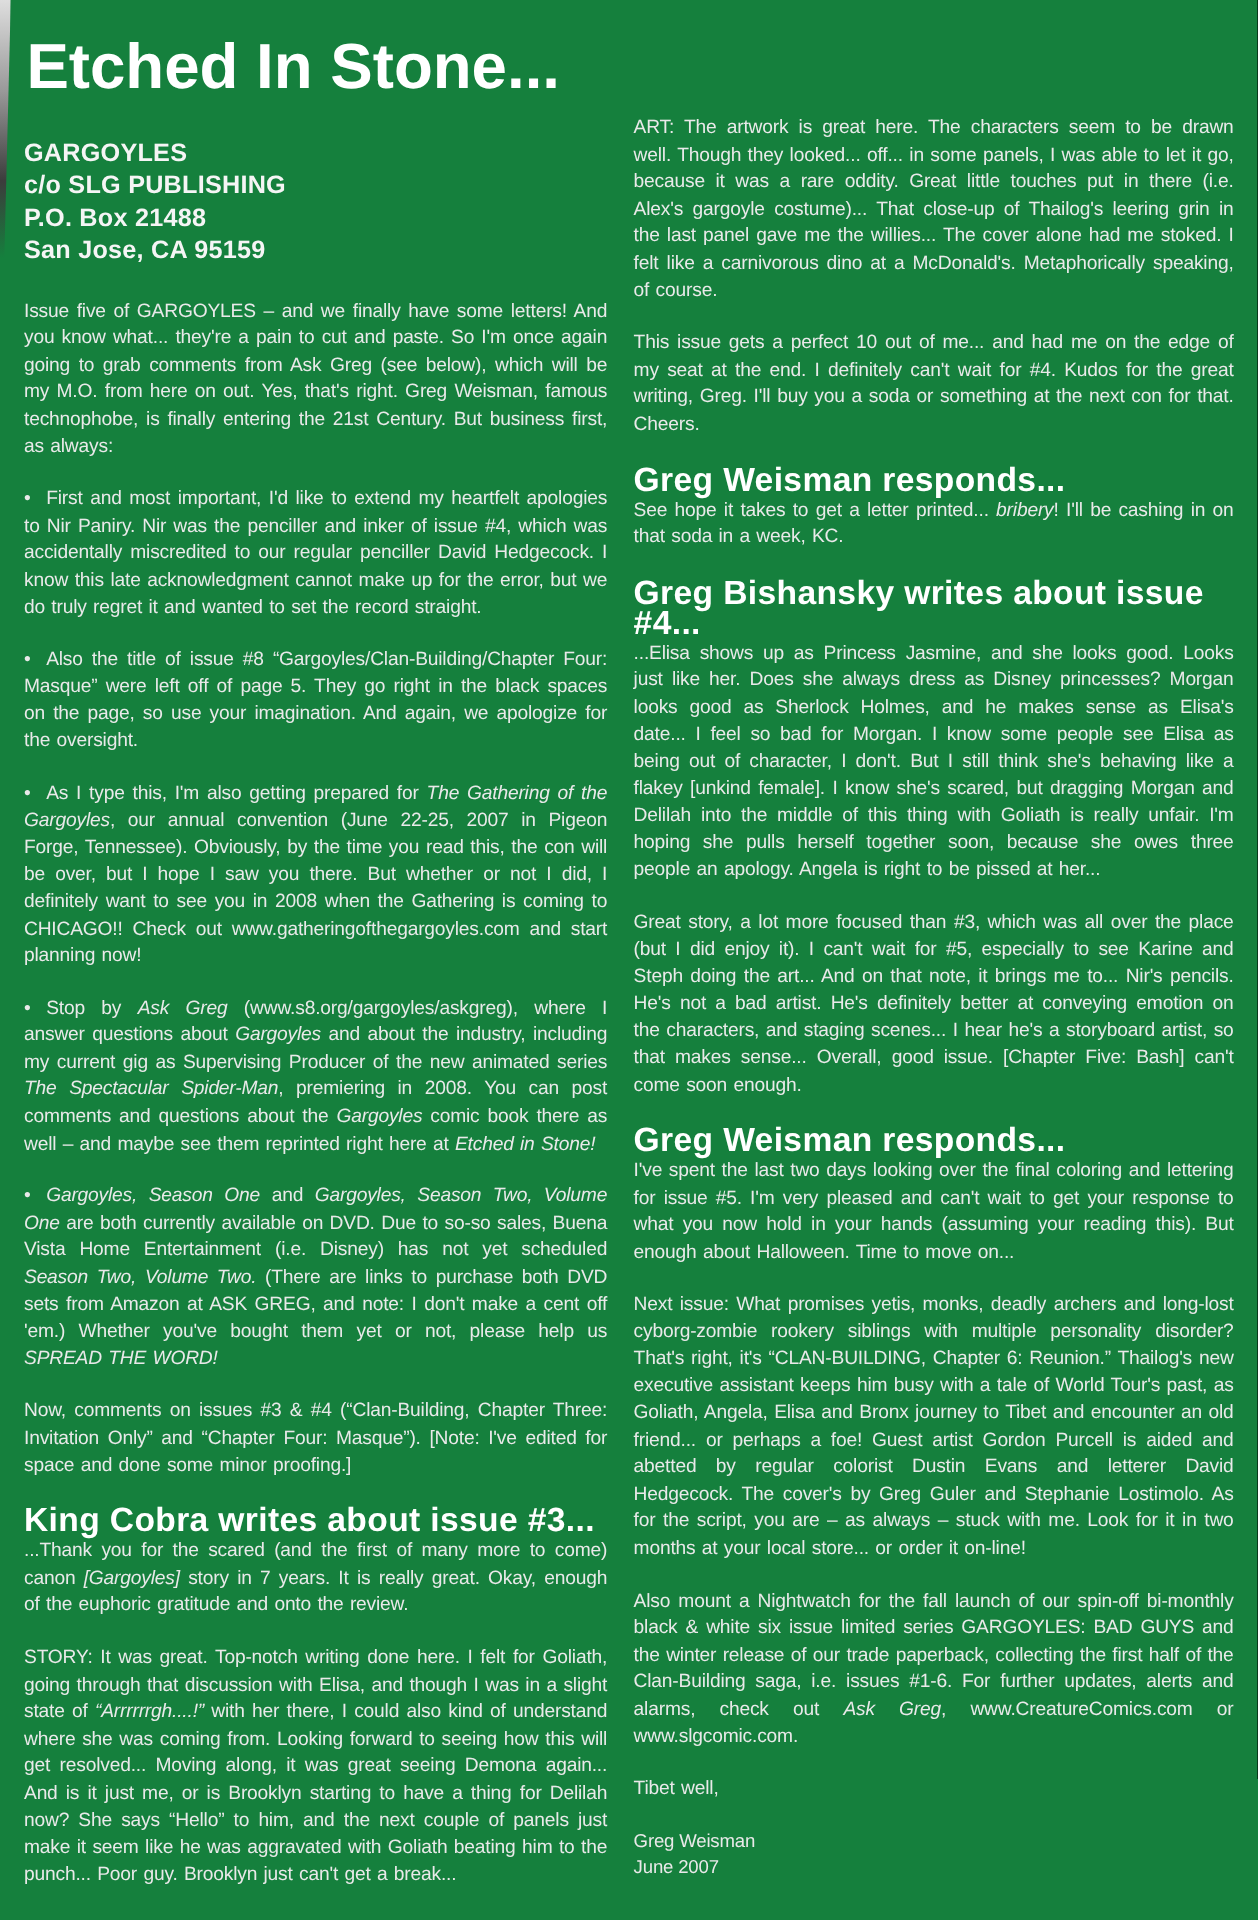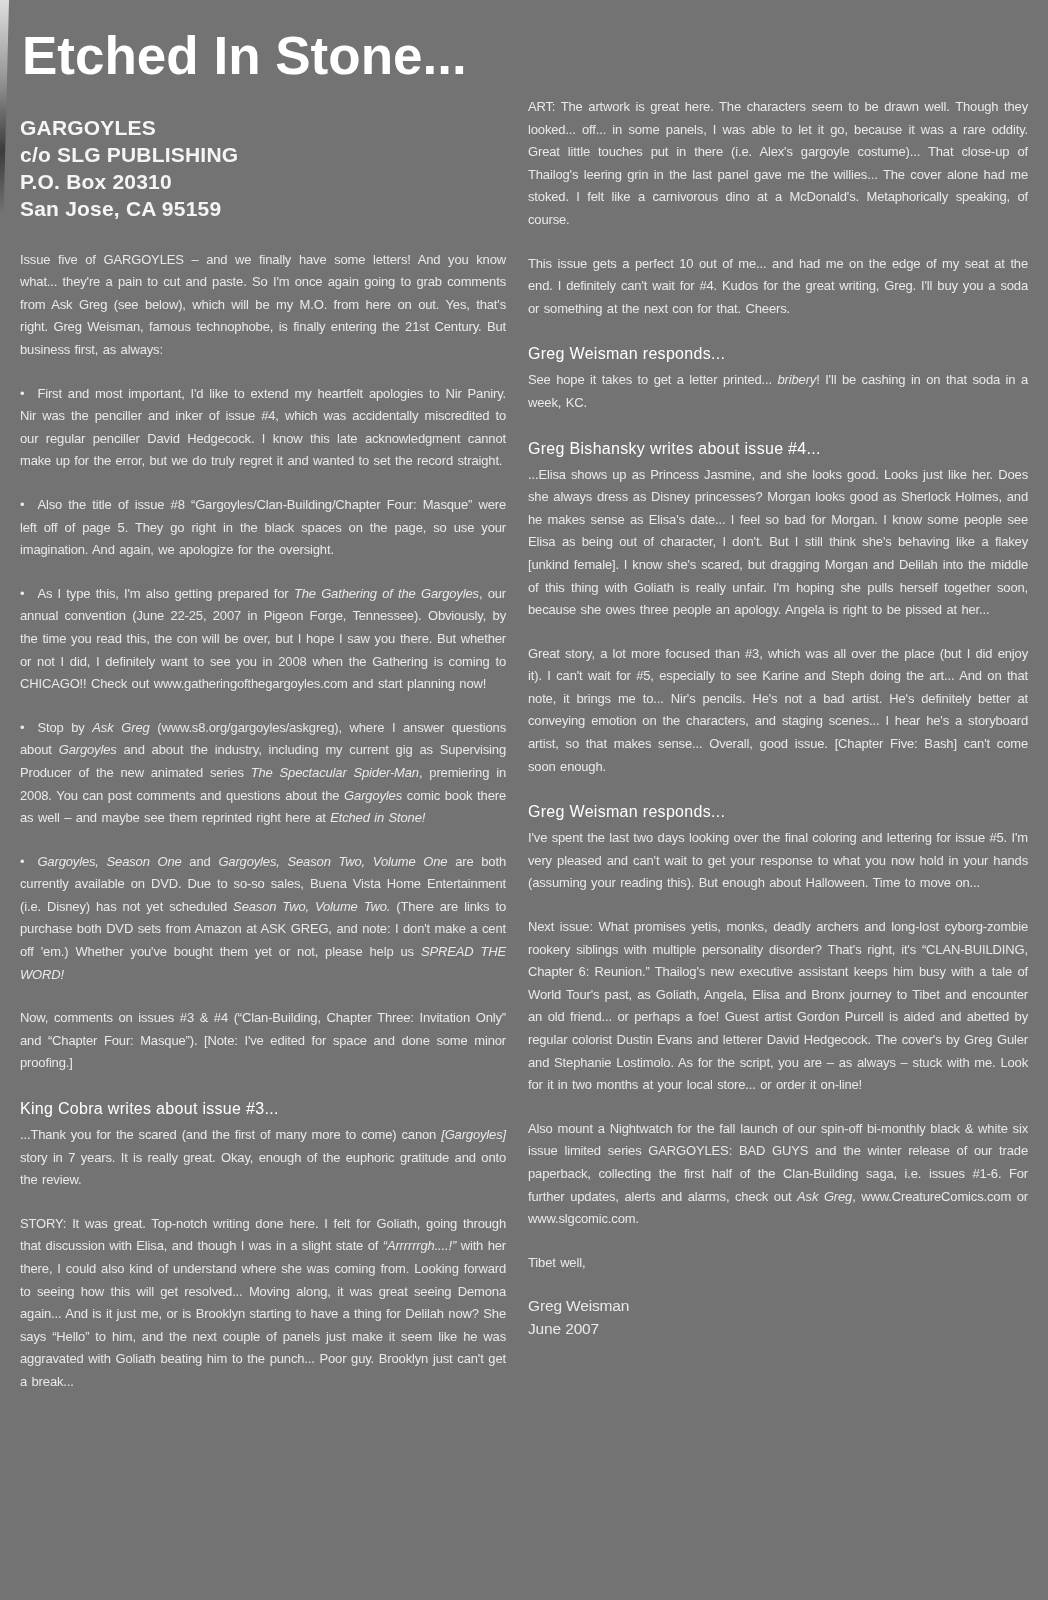--- a/index.html
+++ b/index.html
@@ -1,19 +1,19 @@
 <!DOCTYPE html>
 <html><head>
 <meta charset="utf-8">
 <style>
   html,body{margin:0;padding:0;background:#000;}
   .page{
     position:relative;
     width:1048px;height:1600px;
-    background:#737373;
+    background:#15803d;
     overflow:hidden;
     font-family:"Liberation Sans",sans-serif;
     color:#e9e9e9;
     box-sizing:border-box;
   }
   .scan-edge{
     position:absolute;left:0;top:0;width:9px;height:215px;
     background:linear-gradient(to bottom,#dedede 0%,#9a9a9a 35%,#3c3c3c 70%,rgba(20,20,20,0) 100%);
     clip-path:polygon(0 0,100% 0,40% 100%,0 100%);
     pointer-events:none;
@@ -37,32 +37,32 @@
   .address{
     font-weight:700;
     font-size:21px;
     line-height:27px;
     color:#f5f5f5;
     margin:0 0 27px 0;
     letter-spacing:0.2px;
   }
   .address div{margin:0;}
   .body-para{
-    font-size:13px;
+    font-size:16px;
     line-height:22.6px;
     text-align:justify;
     margin:0 0 21px 0;
     letter-spacing:-0.15px;
     word-spacing:1px;
     color:#e9e9e9;
   }
   .bullet-glyph{margin-right:13px;}
   .letter-heading{
-    font-size:16px;
-    font-weight:400;
+    font-size:28px;
+    font-weight:700;
     color:#fff;
     letter-spacing:0.3px;
     margin:9px 0 3px 0;
     line-height:25px;
   }
   .sig-block{
     font-size:15.5px;
     line-height:22.6px;
     letter-spacing:-0.15px;
     margin-top:20px;
@@ -73,21 +73,21 @@
 <body>
 
 <div class="page">
   <div class="scan-edge"></div>
   <div class="content">
     <div class="col col-left">
       <h1 class="page-title">Etched In Stone...</h1>
       <div class="address">
         <div>GARGOYLES</div>
         <div>c/o SLG PUBLISHING</div>
-        <div>P.O. Box 20310</div>
+        <div>P.O. Box 21488</div>
         <div>San Jose, CA 95159</div>
       </div>
     <p class="body-para"><span>Issue five of GARGOYLES – and we finally have some letters!  And you know what... they're a pain to cut and paste.  So I'm once again going to grab comments from Ask Greg (see below), which will be my M.O. from here on out.  Yes, that's right.  Greg Weisman, famous technophobe, is finally entering the 21st Century.  But business first, as always:</span></p>
         <p class="body-para"><span class="bullet-glyph">•</span><span>First and most important, I'd like to extend my heartfelt apologies to Nir Paniry.  Nir was the penciller and inker of issue #4, which was accidentally miscredited to our regular penciller David Hedgecock.  I know this late acknowledgment cannot make up for the error, but we do truly regret it and wanted to set the record straight.</span></p>
         <p class="body-para"><span class="bullet-glyph">•</span><span>Also the title of issue #8 “Gargoyles/Clan-Building/Chapter Four: Masque” were left off of page 5.  They go right in the black spaces on the page, so use your imagination.  And again, we apologize for the oversight.</span></p>
         <p class="body-para"><span class="bullet-glyph">•</span><span>As I type this, I'm also getting prepared for </span><i>The Gathering of the Gargoyles</i><span>, our annual convention (June 22-25, 2007 in Pigeon Forge, Tennessee).  Obviously, by the time you read this, the con will be over, but I hope I saw you there.  But whether or not I did, I definitely want to see you in 2008 when the Gathering is coming to CHICAGO!!  Check out www.gatheringofthegargoyles.com and start planning now!</span></p>
         <p class="body-para"><span class="bullet-glyph">•</span><span>Stop by </span><i>Ask Greg</i><span> (www.s8.org/gargoyles/askgreg), where I answer questions about </span><i>Gargoyles</i><span> and about the industry, including my current gig as Supervising Producer of the new animated series </span><i>The Spectacular Spider-Man</i><span>, premiering in 2008.  You can post comments and questions about the </span><i>Gargoyles</i><span> comic book there as well – and maybe see them reprinted right here at </span><i>Etched in Stone!</i></p>
         <p class="body-para"><span class="bullet-glyph">•</span><i>Gargoyles, Season One</i><span> and </span><i>Gargoyles, Season Two, Volume One</i><span> are both currently available on DVD.  Due to so-so sales, Buena Vista Home Entertainment (i.e. Disney) has not yet scheduled </span><i>Season Two, Volume Two.</i><span> (There are links to purchase both DVD sets from Amazon at ASK GREG, and note: I don't make a cent off 'em.)  Whether you've bought them yet or not, please help us </span><i>SPREAD THE WORD!</i></p>
         <p class="body-para"><span>Now, comments on issues #3 &amp; #4 (“Clan-Building, Chapter Three: Invitation Only” and “Chapter Four: Masque”).  [Note: I've edited for space and done some minor proofing.]</span></p>
         <div class="letter-heading">King Cobra writes about issue #3...</div>

